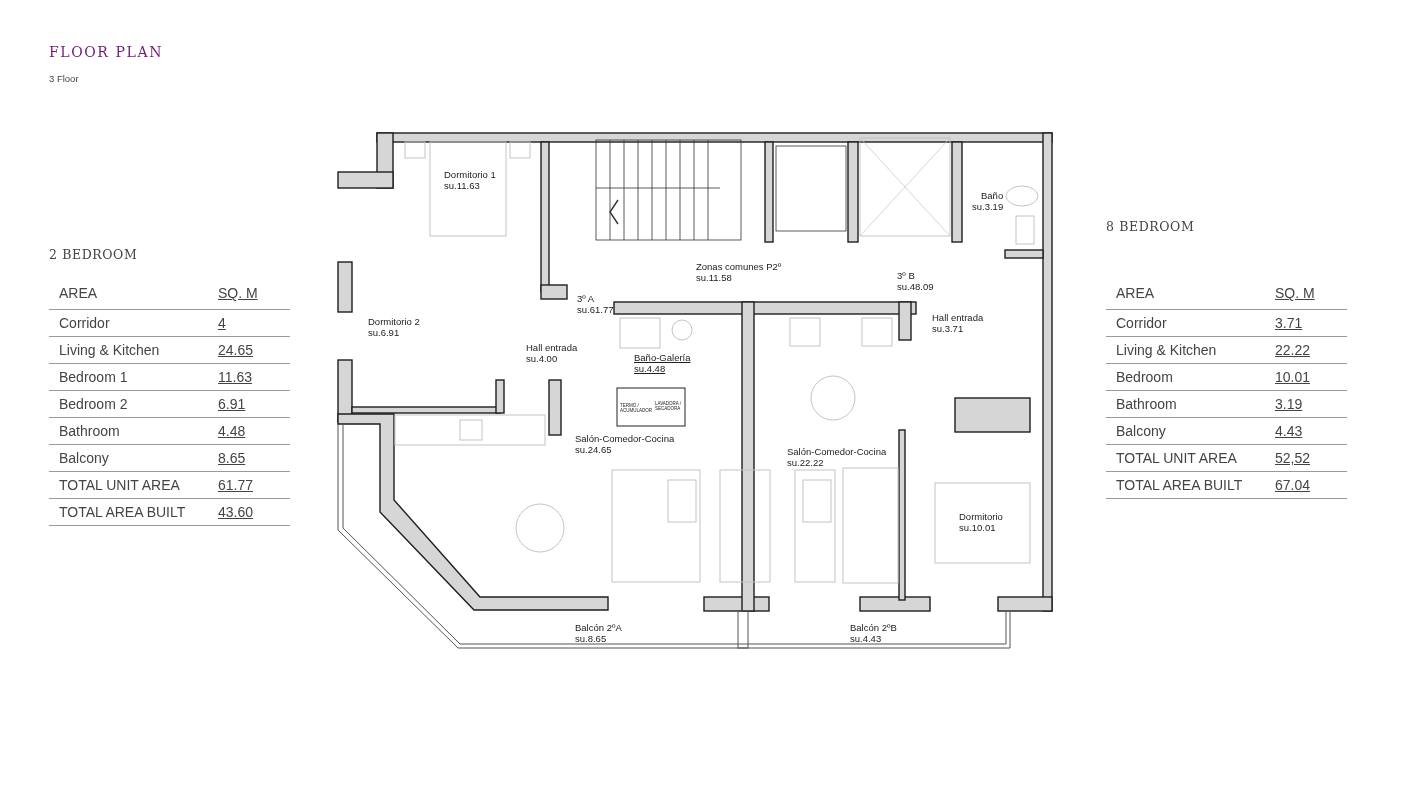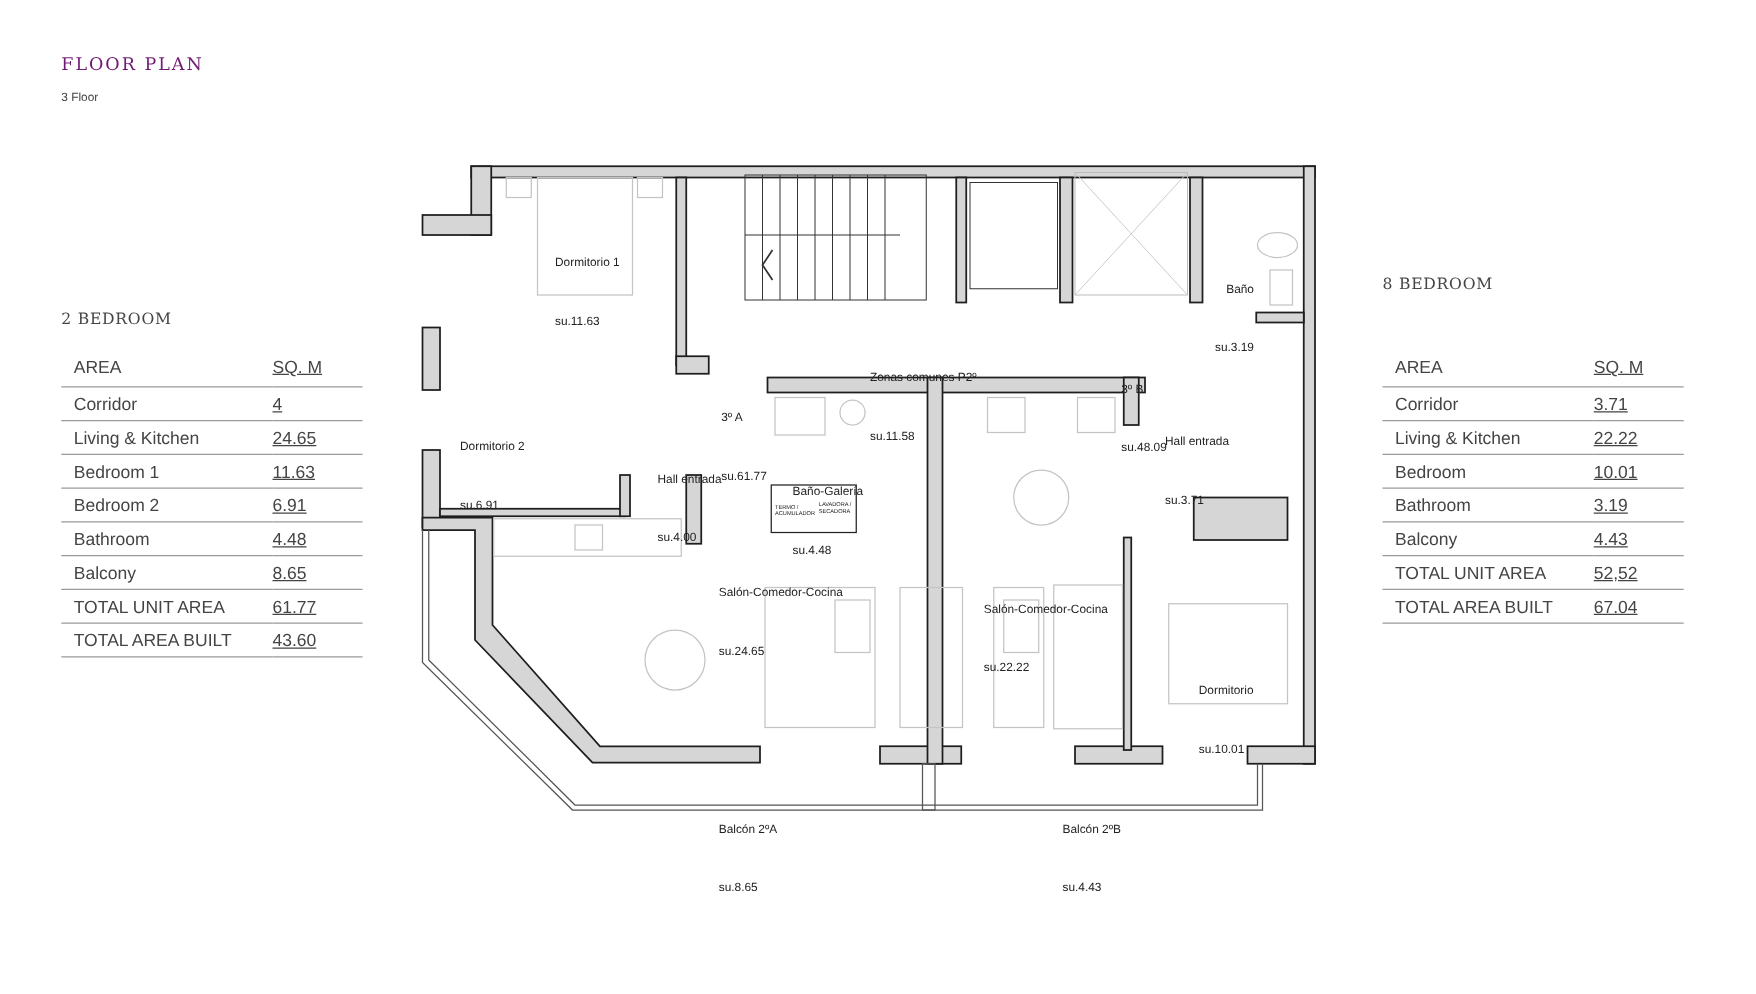--- a/index.html
+++ b/index.html
@@ -5,21 +5,21 @@
   html, body { margin:0; padding:0; background:#ffffff; }
   body { width:1405px; height:795px; position:relative; overflow:hidden; font-family:"Liberation Sans", sans-serif; color:#2b2b2b; }
   .title { position:absolute; left:49px; top:44px; font-family:"DejaVu Serif", serif; font-size:14px; letter-spacing:1.6px; color:#701a75; }
   .subtitle { position:absolute; left:49px; top:73px; font-size:9.5px; color:#444; }
   .unit-title { position:absolute; font-family:"DejaVu Serif", serif; font-size:12.5px; letter-spacing:0.6px; color:#444; }
   .area-table { position:absolute; width:241px; border-collapse:collapse; font-size:14px; color:#444; }
   .area-table td { height:26px; padding:0 0 0 10px; vertical-align:middle; border-bottom:1px solid #9a9a9a; }
   .area-table tr.head td { height:32px; }
   .area-table td.val { width:72px; padding-left:0;text-decoration:underline; }
   .lbl { position:absolute; font-size:9.5px; color:#222; line-height:11px; white-space:nowrap; }
-  .lbl span { display:block;margin-top:36px; }
+  .lbl span { display:block; }
 </style>
 </head>
 <body>
 
 <div class="title">FLOOR PLAN</div>
 <div class="subtitle">3 Floor</div>
 
 <div class="unit-title" style="left:49px;top:219px;margin-top:28px;">2 BEDROOM</div>
 <table class="area-table" style="left:49px;top:277px;">
   <tbody>
@@ -217,21 +217,21 @@
     <span>su.3.19</span>
   </div>
 <div class="lbl" style="left:368px;top:316px;">
     <span>Dormitorio 2</span>
     <span>su.6.91</span>
   </div>
 <div class="lbl" style="left:526px;top:342px;">
     <span>Hall entrada</span>
     <span>su.4.00</span>
   </div>
-<div class="lbl" style="left:634px;top:352px;">
+<div class="lbl" style="left:634px;top:352px;text-decoration:underline;">
     <span>Baño-Galería</span>
     <span>su.4.48</span>
   </div>
 <div class="lbl" style="left:932px;top:312px;">
     <span>Hall entrada</span>
     <span>su.3.71</span>
   </div>
 <div class="lbl" style="left:575px;top:433px;">
     <span>Salón-Comedor-Cocina</span>
     <span>su.24.65</span>

